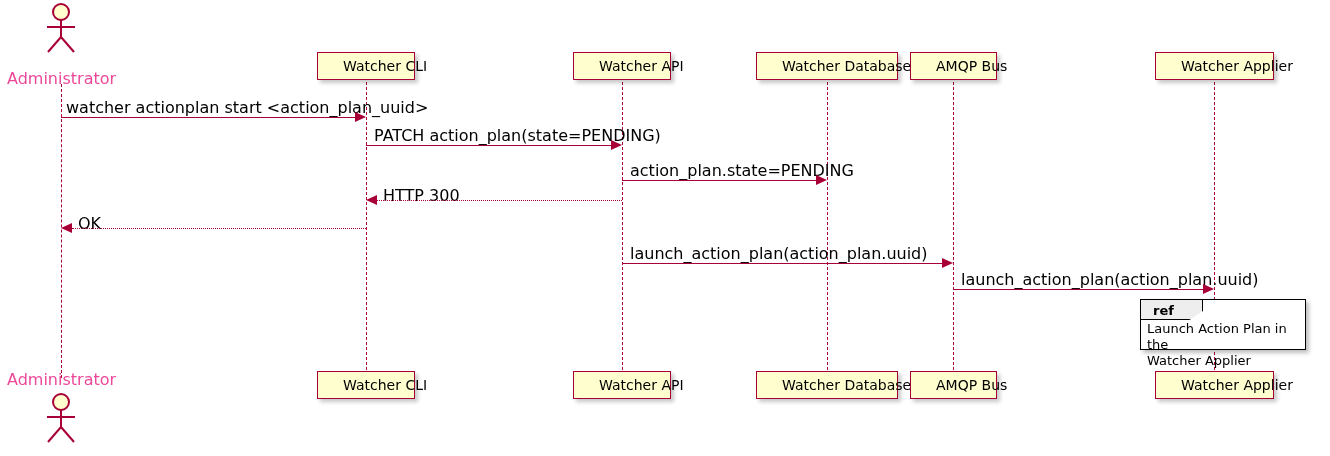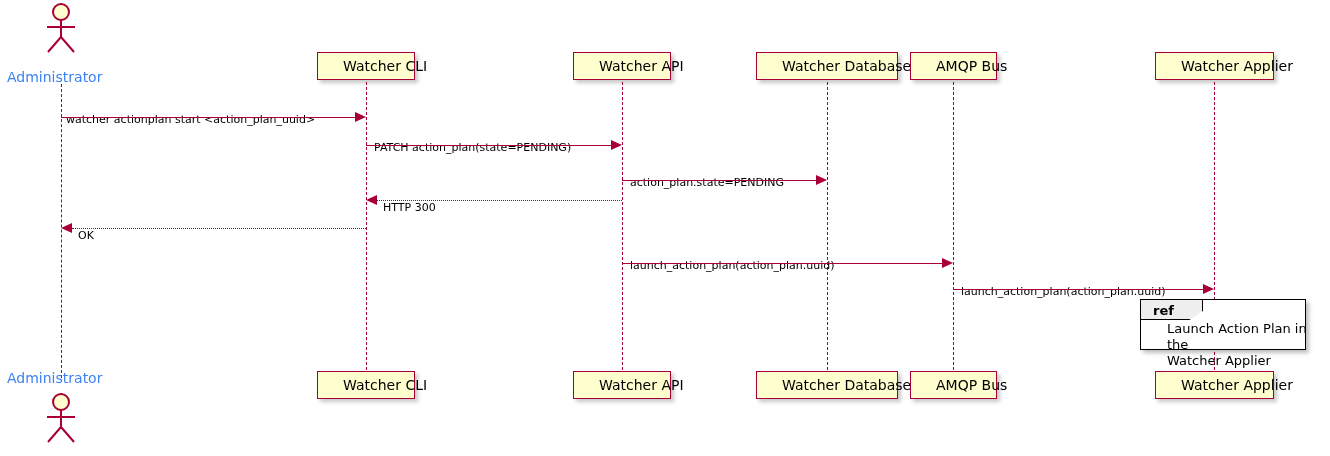--- a/index.html
+++ b/index.html
@@ -40,41 +40,40 @@
     box-shadow: 3px 3px 4px rgba(0,0,0,0.22);
     text-align: center;
   }
 
   
   .actor {
     position: absolute;
   }
   .actor-label {
     position: absolute;
-    font-size: 14px;
-    color: #3b82f6;
+    font-size: 16px;
+    color: #ec4899;
     white-space: nowrap;
   }
 
   
   .msg-line {
     position: absolute;
     height: 0;
     border-top: 1.6px solid #A80036;
   }
   .msg-line.dotted {
     border-top: 1.6px dotted #A80036;
   }
   .msg-label {
     position: absolute;
-    font-size: 11px;
+    font-size: 16px;
     color: #000000;
     white-space: nowrap;
     line-height: 14px;
-    margin-top: 12px;
   }
   .arrow-head {
     position: absolute;
     width: 0;
     height: 0;
   }
   .arrow-head.right {
     border-top: 5px solid transparent;
     border-bottom: 5px solid transparent;
     border-left: 11px solid #A80036;
@@ -165,21 +164,21 @@
   <div class="msg-label" style="left:630px; top:247px;">launch_action_plan(action_plan.uuid)</div>
   <div class="msg-line" style="left:622px; top:263px; width:320px;"></div>
   <div class="arrow-head right" style="left:942px; top:258px;"></div>
 
   <div class="msg-label" style="left:961px; top:273px;">launch_action_plan(action_plan.uuid)</div>
   <div class="msg-line" style="left:953px; top:289px; width:250px;"></div>
   <div class="arrow-head right" style="left:1203px; top:284px;"></div>
 
   <div class="ref-box" style="left:1140px; top:299px; width:166px; height:51px;">
     <div class="ref-tab" style="width:62px; height:20px;">ref</div>
-    <div class="ref-text" style="left:6px; top:21px; width:156px;margin-left:20px;">Launch Action Plan in the
+    <div class="ref-text" style="left:6px; top:21px; width:156px;">Launch Action Plan in the
 Watcher Applier</div>
   </div>
 
   <div class="participant" style="left:317px; top:371px; width:98px;">Watcher CLI</div>
   <div class="participant" style="left:573px; top:371px; width:98px;">Watcher API</div>
   <div class="participant" style="left:756px; top:371px; width:142px;">Watcher Database</div>
   <div class="participant" style="left:910px; top:371px; width:87px;">AMQP Bus</div>
   <div class="participant" style="left:1155px; top:371px; width:119px;">Watcher Applier</div>
 
   <div class="actor-label" style="left:7px; top:370px;">Administrator</div>

